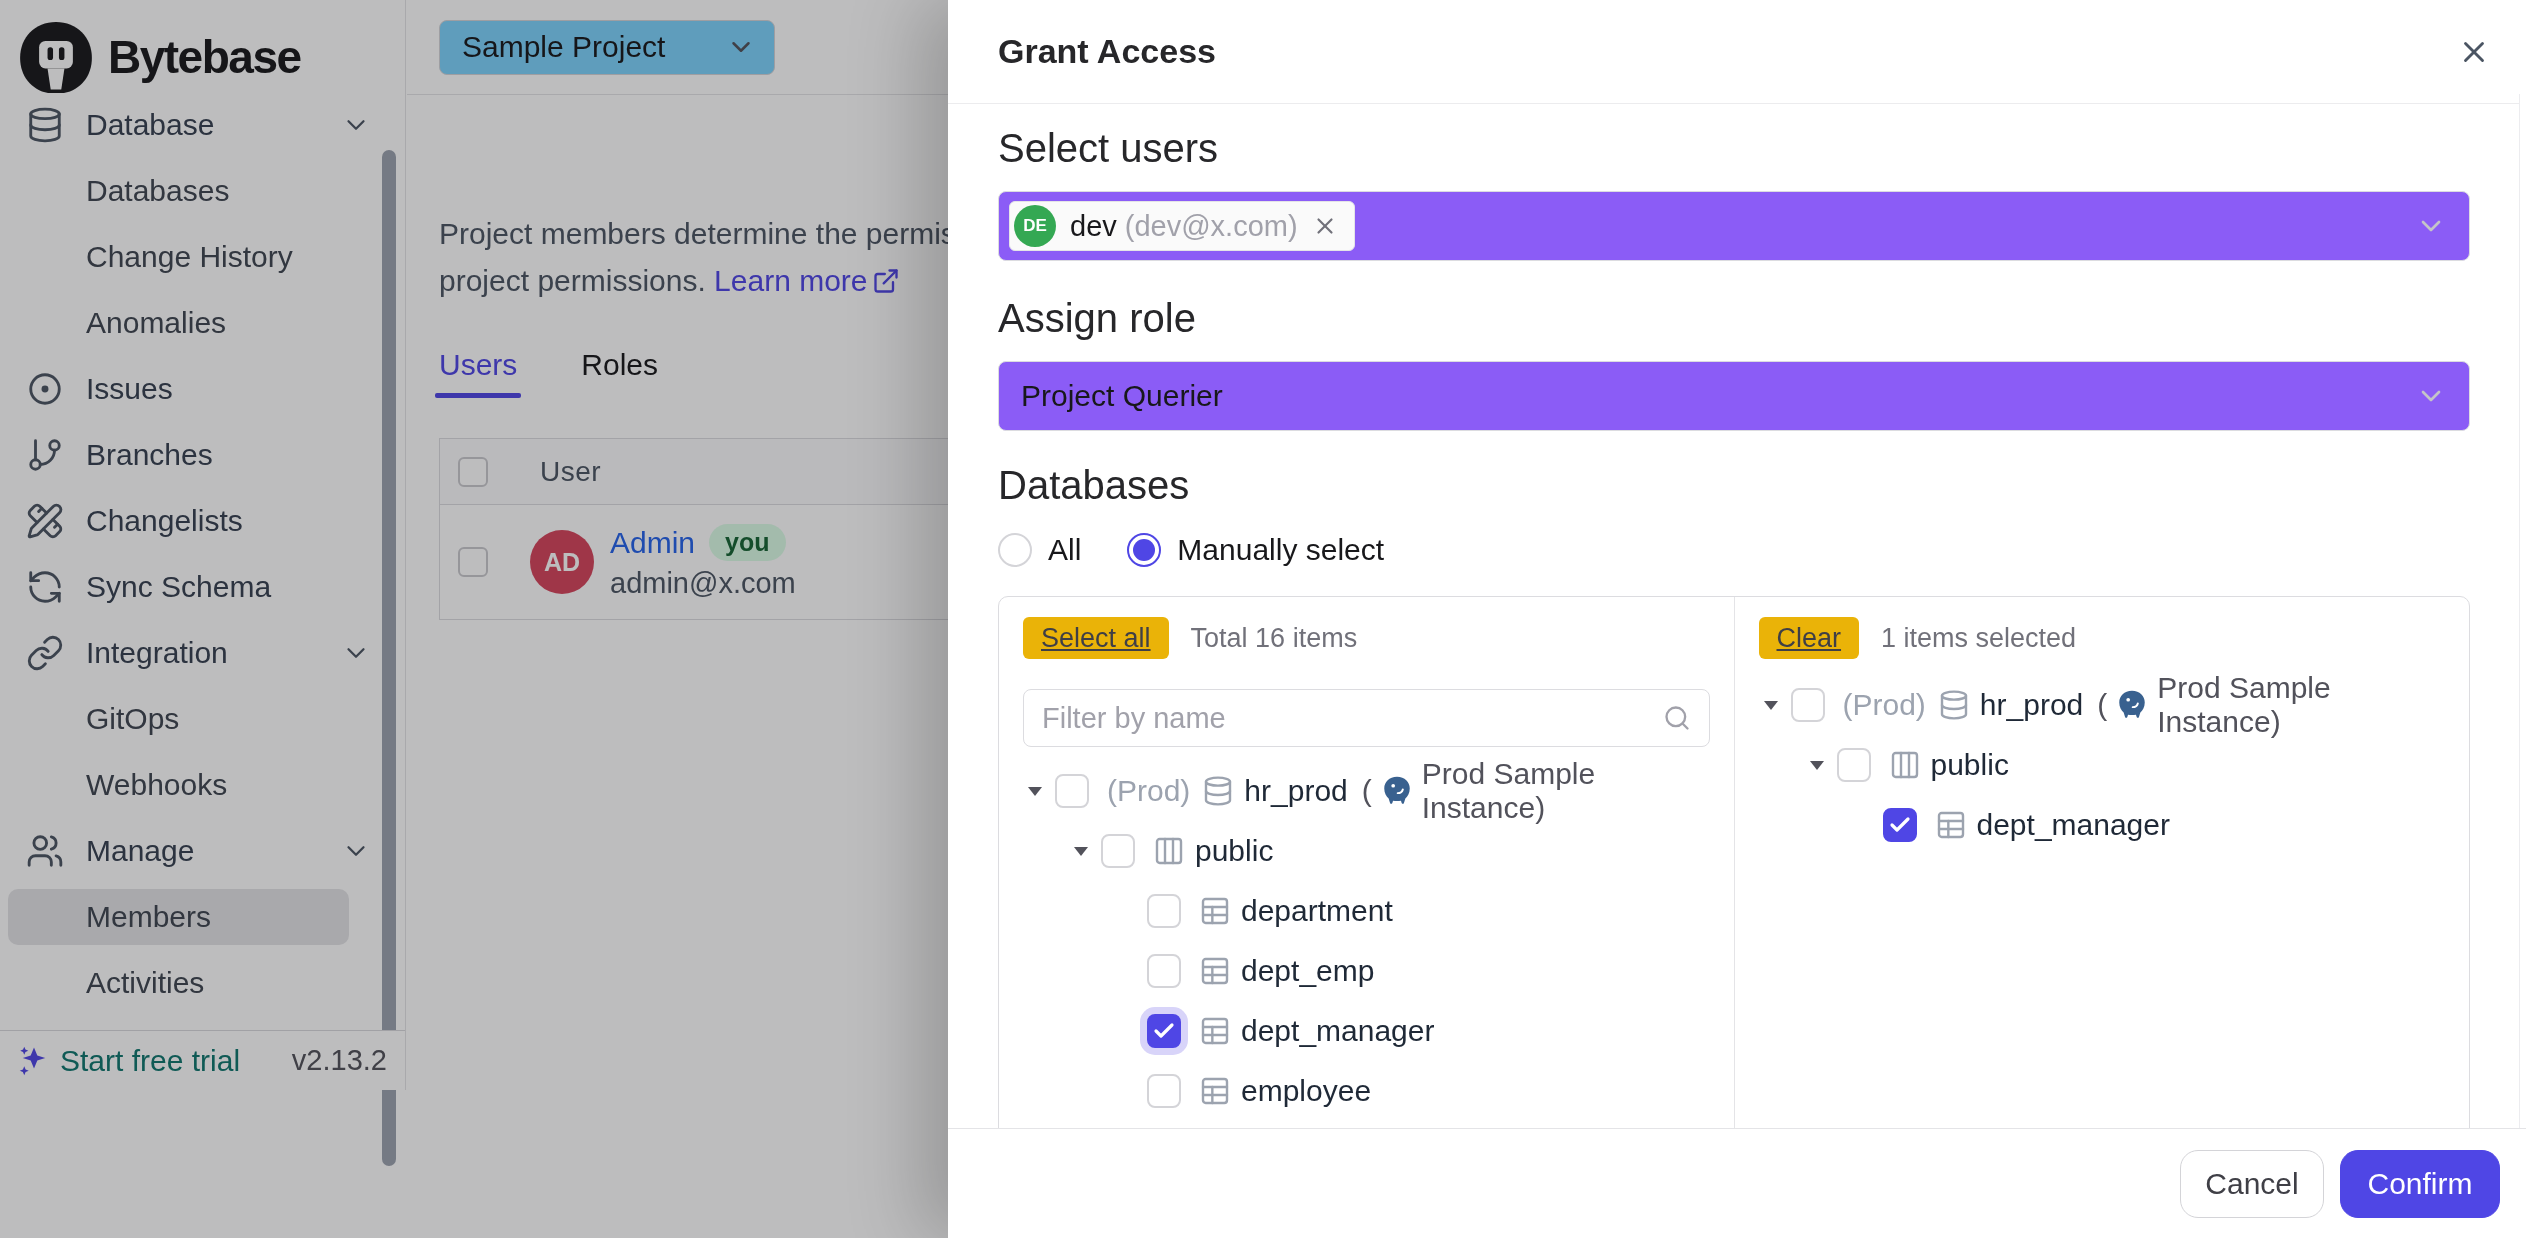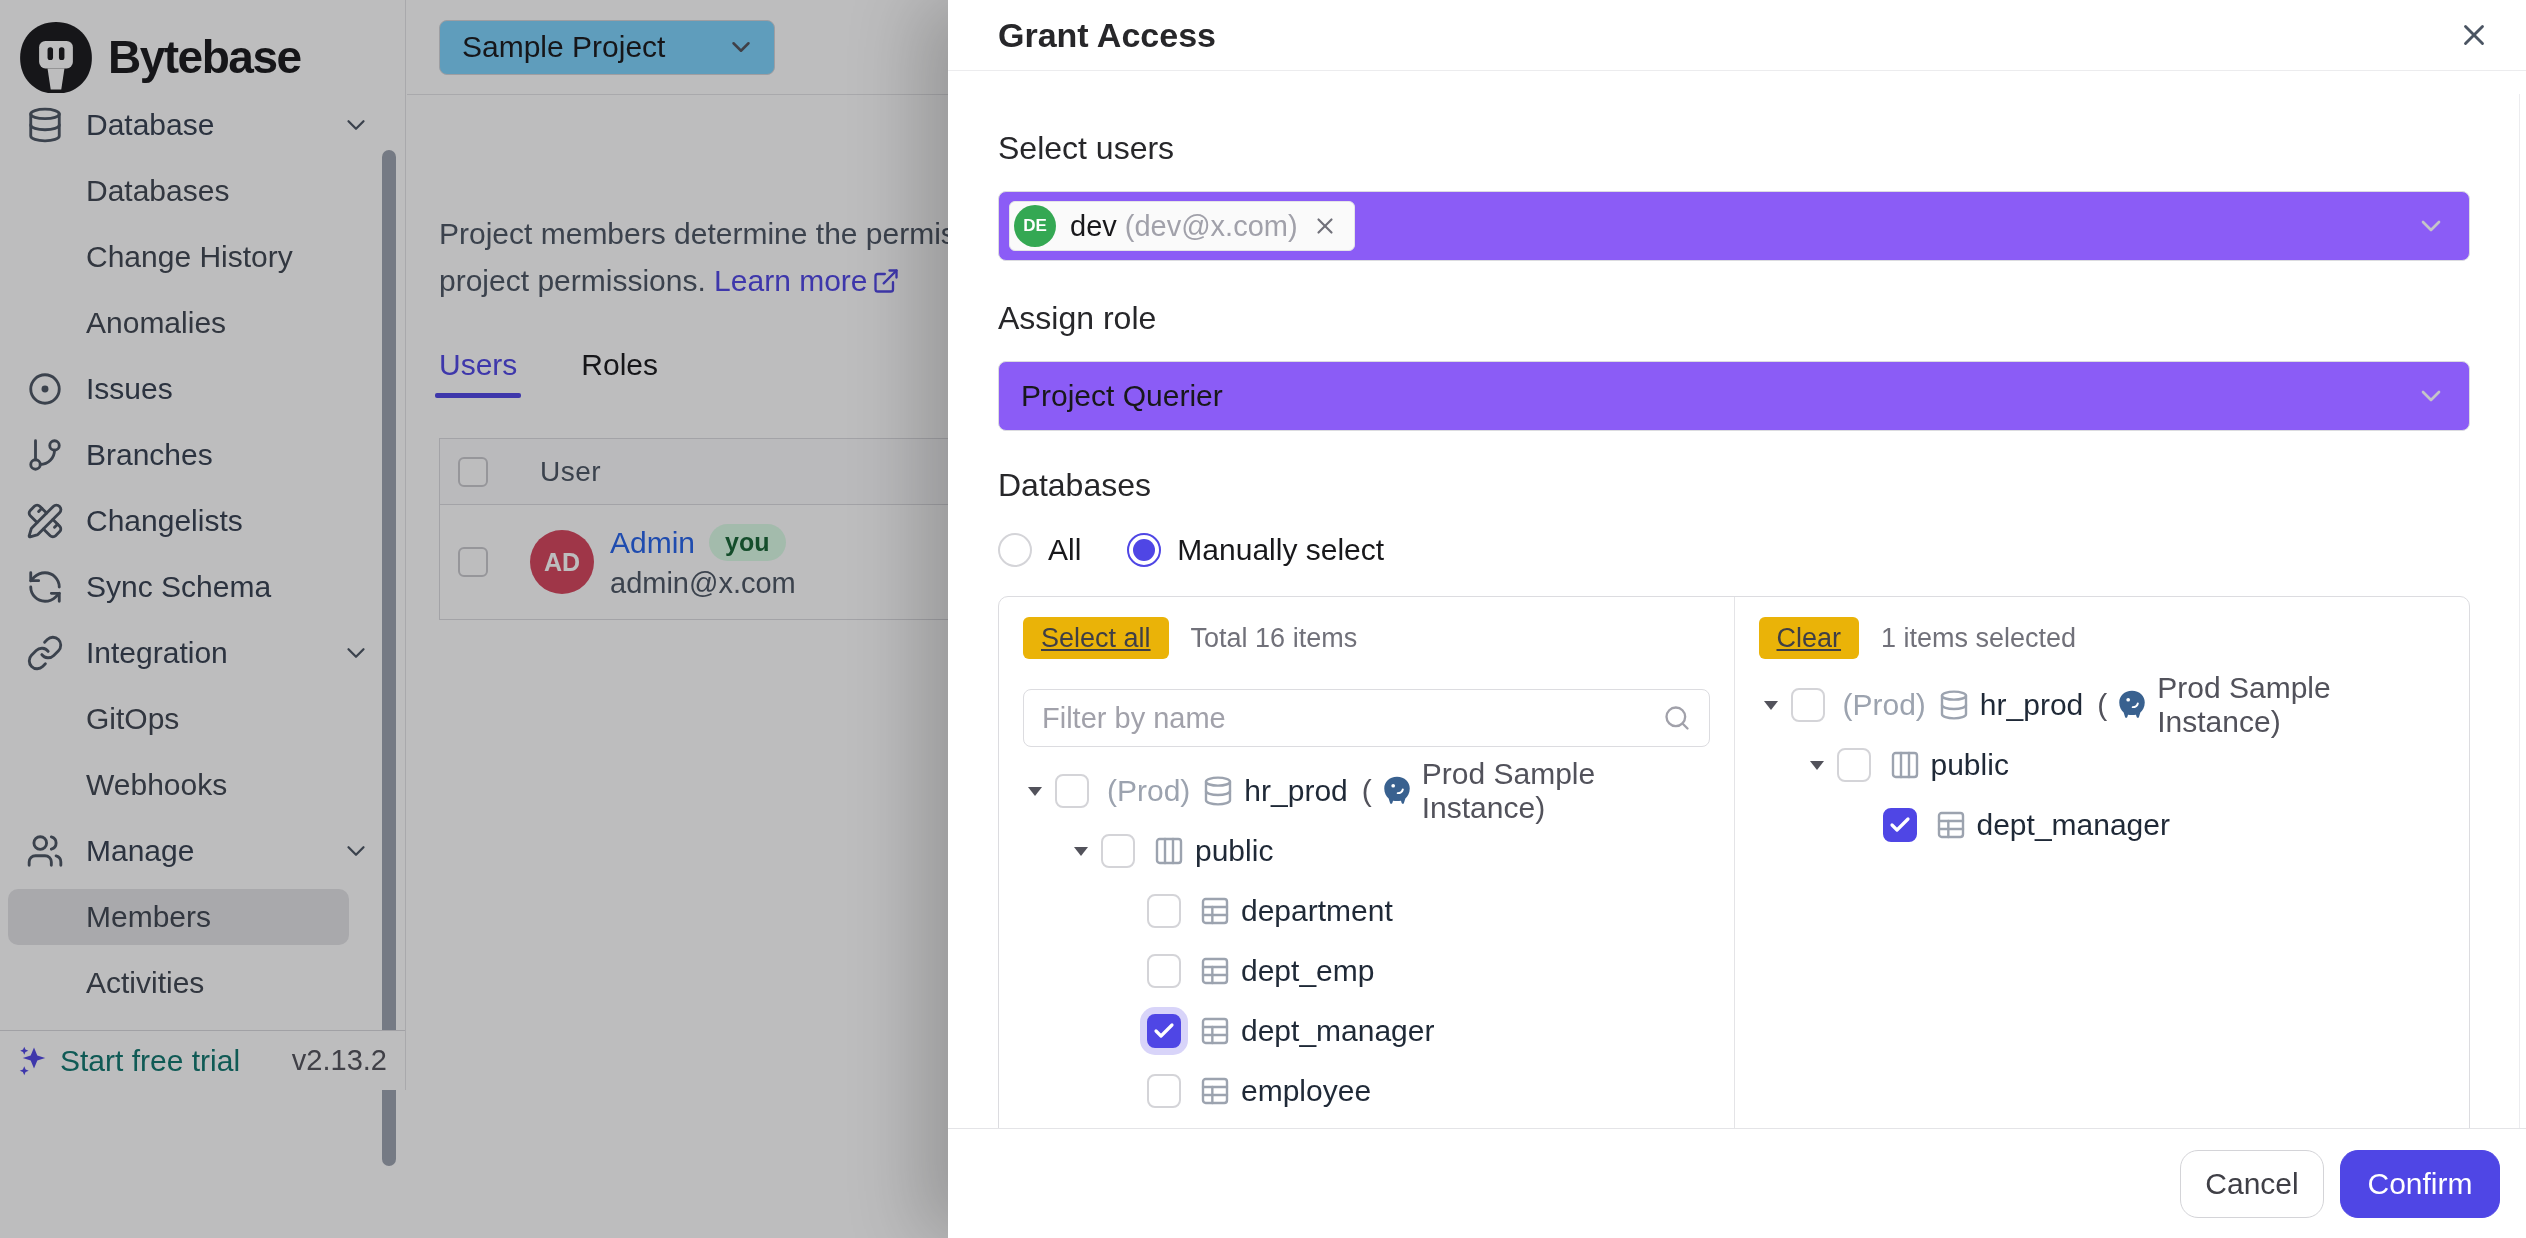--- a/index.html
+++ b/index.html
@@ -51,27 +51,27 @@
   .avatar.red { background:#d6455c; margin-left:42px; }
   .u-meta { margin-left:16px; }
   .u-top { display:flex; align-items:center; gap:14px; }
   .u-name { color:#2563eb; font-size:30px; cursor:pointer; }
   .u-badge { background:#dcfce7; color:#166534; font-size:25px; font-weight:600; border-radius:999px; padding:4px 16px; }
   .u-email { color:#4b5563; font-size:29px; margin-top:6px; }
 
   
   .overlay { position:absolute; left:0; top:0; width:949px; height:1238px; background:rgba(18,18,22,0.28); z-index:5; }
   .modal { position:absolute; left:948px; top:0; right:0; height:1238px; background:#fff; z-index:10; box-shadow:-28px 0 70px rgba(0,0,0,.20); }
-  .m-header { position:absolute; top:0; left:0; right:0; height:71px; border-bottom:1px solid #ececee; display:flex; align-items:center; justify-content:space-between; padding:0 30px 0 50px; }
+  .m-header { position:absolute; top:0; left:0; right:0; height:104px; border-bottom:1px solid #ececee; display:flex; align-items:center; justify-content:space-between; padding:0 30px 0 50px; }
   .m-title { font-size:34px; font-weight:600; color:#27272a; }
   .m-close { width:44px; height:44px; color:#4b5563; display:flex; align-items:center; justify-content:center; cursor:pointer; }
   .m-close svg { width:34px; height:34px; }
   .m-body { position:absolute; top:93px; left:0; right:0; bottom:110px; overflow:hidden; padding:36px 56px 0 50px; }
   .gutter { position:absolute; top:94px; right:0; width:7px; bottom:110px; background:#fff; border-left:1px solid #ececef; z-index:12; }
-  .m-label { font-size:32px; color:#27272a; line-height:38px; }
+  .m-label { font-size:40px; color:#27272a; line-height:38px; }
   .sel-box { margin-top:24px; height:70px; border:1px solid #dcdce0; border-radius:8px; display:flex; align-items:center; padding:0 20px 0 10px; position:relative; background:#8b5cf6; }
   .sel-box .sel-chev { position:absolute; right:22px; width:32px; height:32px; color:#c4c4c8; }
   .sel-box .sel-chev svg { width:32px; height:32px; display:block; }
   .chip { display:flex; align-items:center; gap:14px; background:#fafafa; border:1px solid #e4e4e7; border-radius:6px; height:50px; padding:0 16px 0 4px; }
   .avatar.green { width:42px; height:42px; background:#34a853; font-size:17px; }
   .chip-name { font-size:29px; color:#18181b; }
   .chip-email { font-size:29px; color:#a1a1aa; margin-left:-6px; }
   .chip-x { width:26px; height:26px; color:#71717a; cursor:pointer; }
   .chip-x svg { width:26px; height:26px; display:block; }
   .role-text { font-size:30px; color:#18181b; padding-left:12px; }

